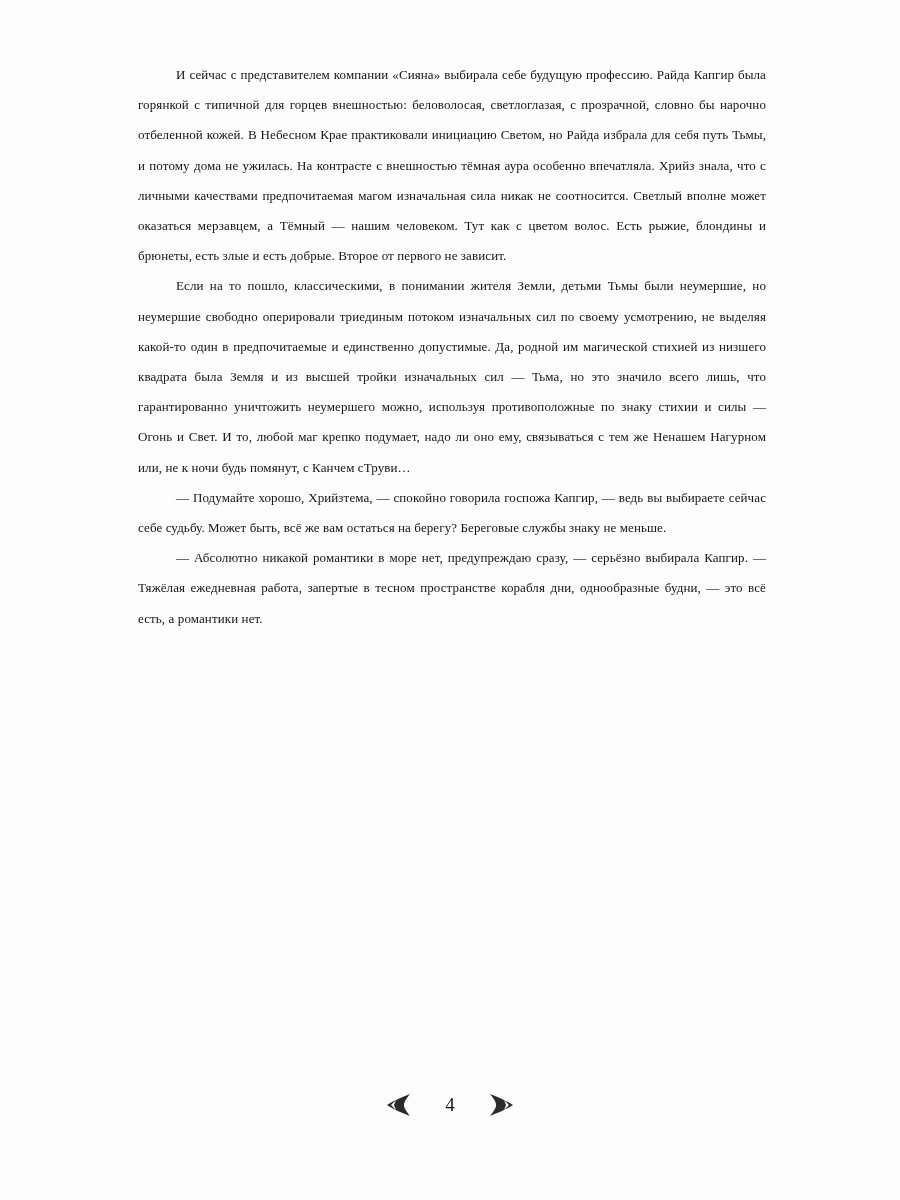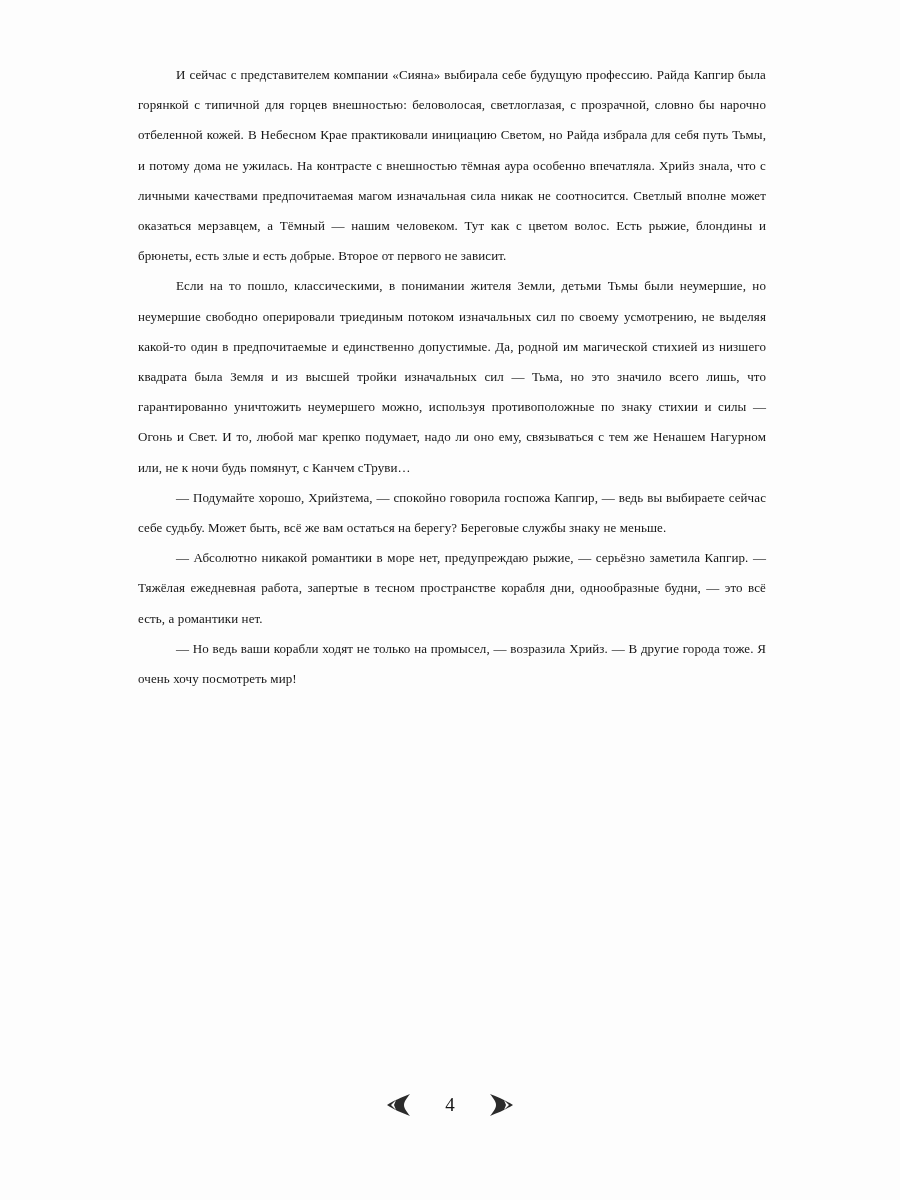--- a/index.html
+++ b/index.html
@@ -69,22 +69,21 @@
 </style>
 </head>
 <body>
 
 <div class="page">
 
   <div class="text-column">
     <p class="para">И сейчас с представителем компании «Сияна» выбирала себе будущую профессию. Райда Капгир была горянкой с типичной для горцев внешностью: беловолосая, светлоглазая, с прозрачной, словно бы нарочно отбеленной кожей. В Небесном Крае практиковали инициацию Светом, но Райда избрала для себя путь Тьмы, и потому дома не ужилась. На контрасте с внешностью тёмная аура особенно впечатляла. Хрийз знала, что с личными качествами предпочитаемая магом изначальная сила никак не соотносится. Светлый вполне может оказаться мерзавцем, а Тёмный — нашим человеком. Тут как с цветом волос. Есть рыжие, блондины и брюнеты, есть злые и есть добрые. Второе от первого не зависит.</p>
     <p class="para">Если на то пошло, классическими, в понимании жителя Земли, детьми Тьмы были неумершие, но неумершие свободно оперировали триединым потоком изначальных сил по своему усмотрению, не выделяя какой-то один в предпочитаемые и единственно допустимые. Да, родной им магической стихией из низшего квадрата была Земля и из высшей тройки изначальных сил — Тьма, но это значило всего лишь, что гарантированно уничтожить неумершего можно, используя противоположные по знаку стихии и силы — Огонь и Свет. И то, любой маг крепко подумает, надо ли оно ему, связываться с тем же Ненашем Нагурном или, не к ночи будь помянут, с Канчем сТруви…</p>
     <p class="para">— Подумайте хорошо, Хрийзтема, — спокойно говорила госпожа Капгир, — ведь вы выбираете сейчас себе судьбу. Может быть, всё же вам остаться на берегу? Береговые службы знаку не меньше.</p>
-    <p class="para">— Абсолютно никакой романтики в море нет, предупреждаю рыжие, — серьёзно заметила Капгир. — Тяжёлая ежедневная работа, запертые в тесном пространстве корабля дни, однообразные будни, — это всё есть, а романтики нет.</p>
-    <p class="para">— Но ведь ваши корабли ходят не только на промысел, — возразила Хрийз. — В другие города тоже. Я очень хочу посмотреть мир!</p>
+    <p class="para">— Абсолютно никакой романтики в море нет, предупреждаю сразу, — серьёзно выбирала Капгир. — Тяжёлая ежедневная работа, запертые в тесном пространстве корабля дни, однообразные будни, — это всё есть, а романтики нет.</p>
   </div>
 
   <div class="footer">
     <div class="folio-row">
       <span class="orn">
         <svg viewBox="0 0 30 30" width="30" height="30" aria-hidden="true">
           <path d="M27 4 C19 7, 10 11, 4 15 C10 19, 19 23, 27 26 C23 21, 21 18, 21 15 C21 12, 23 9, 27 4 Z" fill="#2b2b2b"></path>
           <path d="M13 10 L8 15 L13 20 L11 15 Z" fill="#fdfdfd"></path>
         </svg>
       </span>

